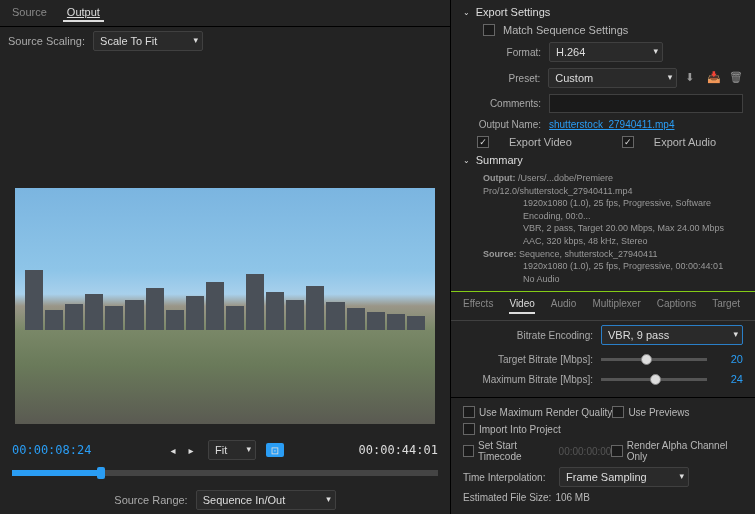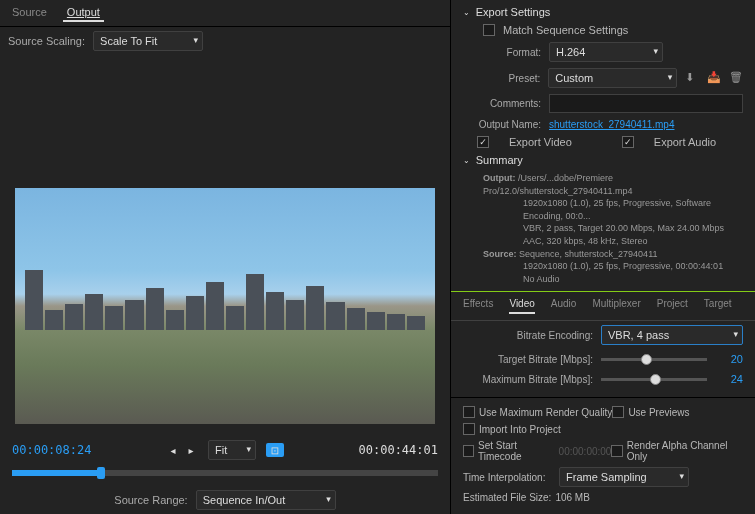--- a/index.html
+++ b/index.html
@@ -166,27 +166,27 @@
       <div style="padding-left:40px">1920x1080 (1.0), 25 fps, Progressive, 00:00:44:01</div>
       <div style="padding-left:40px">No Audio</div>
     </div>
   </div>
 
   <div class="sub-tabs">
     <span class="sub-tab">Effects</span>
     <span class="sub-tab active">Video</span>
     <span class="sub-tab">Audio</span>
     <span class="sub-tab">Multiplexer</span>
-    <span class="sub-tab">Project</span>
+    <span class="sub-tab">Captions</span>
     <span class="sub-tab">Target</span>
   </div>
 
   <div class="bitrate-row">
     <span class="bitrate-label">Bitrate Encoding:</span>
-    <div class="dropdown highlight" style="flex:1">VBR, 4 pass</div>
+    <div class="dropdown highlight" style="flex:1">VBR, 9 pass</div>
   </div>
   <div class="bitrate-row">
     <span class="bitrate-label">Target Bitrate [Mbps]:</span>
     <div class="range-slider">
         <div class="range-handle" style="left:38%"></div>
       </div>
     <span class="range-value">20</span>
   </div>
   <div class="bitrate-row" style="margin-bottom:8px">
     <span class="bitrate-label">Maximum Bitrate [Mbps]:</span>

